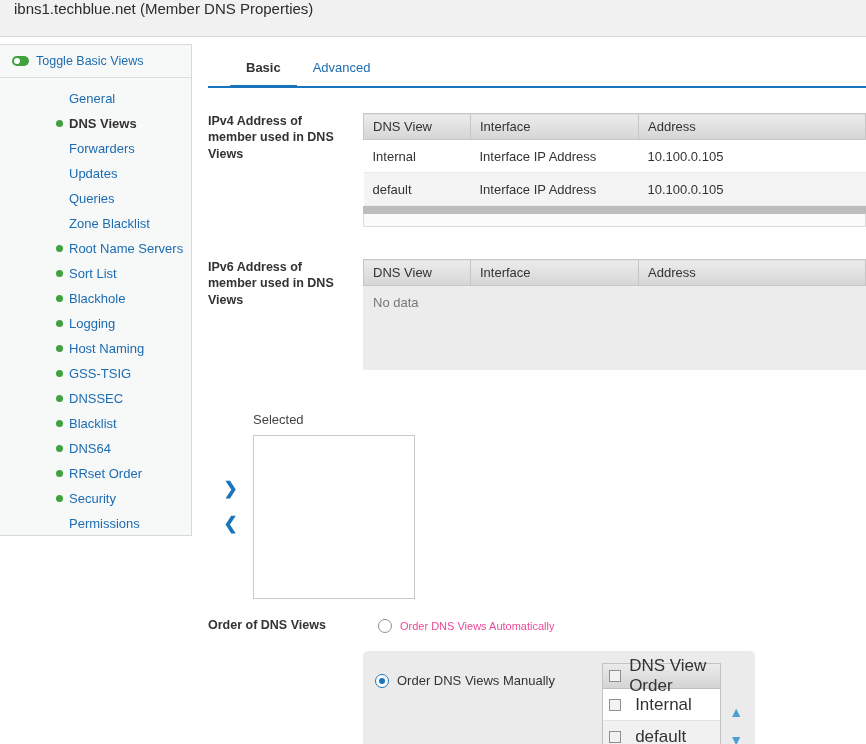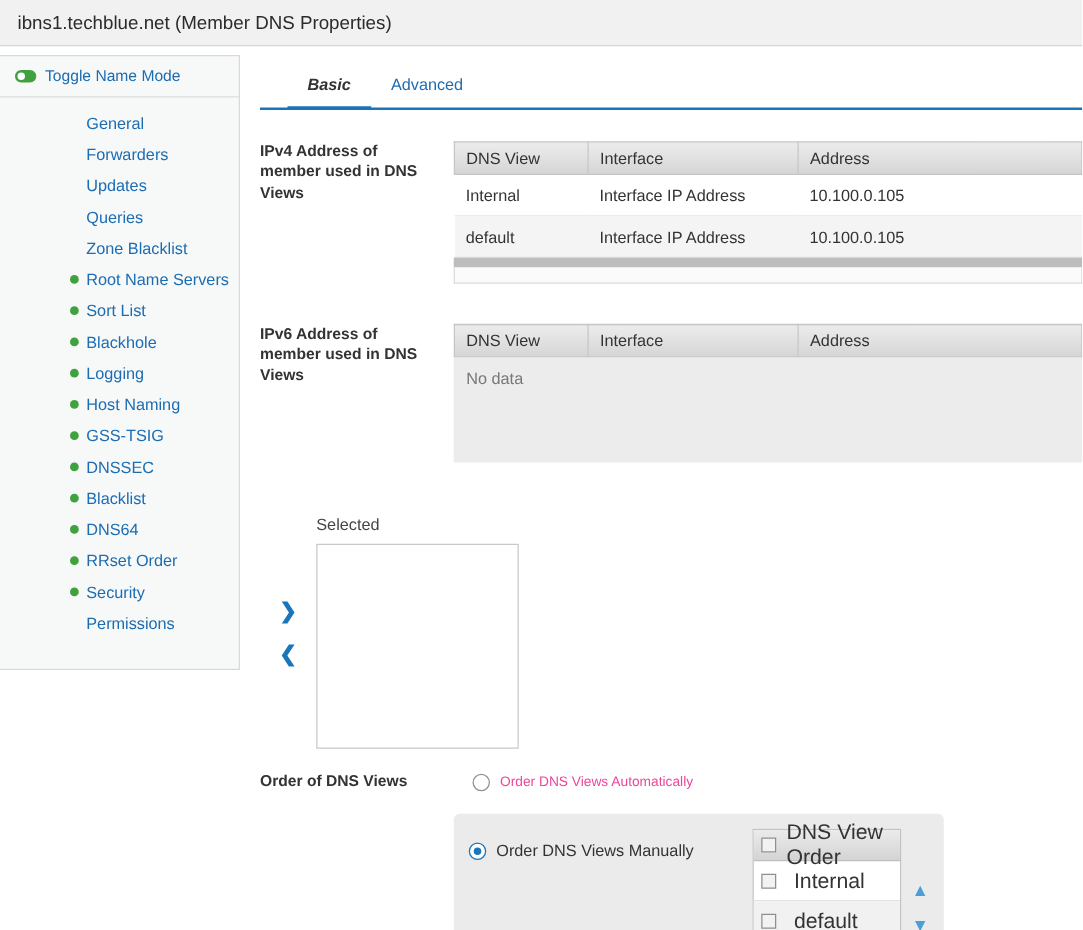--- a/index.html
+++ b/index.html
@@ -3,21 +3,21 @@
 <meta charset="utf-8">
 <style>
   * { margin:0; padding:0; box-sizing:border-box; }
   html, body { width:866px; height:744px; overflow:hidden; background:#fff;
                font-family:"Liberation Sans", sans-serif; }
   .app { position:relative; width:866px; height:744px; overflow:hidden; background:#fff; }
 
   
   .titlebar { position:absolute; left:0; top:0; width:866px; height:37px;
               background:#f1f1f1; border-bottom:1px solid #d6d6d6;
-              display:flex; align-items:center; padding-left:14px;
+              display:flex; padding-left:14px;
               font-size:15px; color:#2b2b2b; }
 
   
   .sidebar { position:absolute; left:0; top:44px; width:192px; height:492px;
              background:#f7f8f8; border:1px solid #d9d9d9; border-left:none; }
   .toggle-row { height:33px; display:flex; align-items:center; gap:7px;
                 padding-left:12px; border-bottom:1px solid #dcdcdc; cursor:pointer; }
   .toggle-pill { width:17px; height:10px; background:#3fa23f; border-radius:5px;
                  position:relative; flex:none; }
   .toggle-pill .knob { position:absolute; left:2px; top:2px; width:6px; height:6px;
@@ -30,21 +30,21 @@
          margin-right:6px; visibility:hidden; flex:none; }
   .dot.visible { visibility:visible; }
   .menu-item.selected .menu-label { color:#333; font-weight:bold; }
 
   
   .content { position:absolute; left:208px; top:44px; width:658px; height:700px; overflow:hidden; }
   .tabs { height:44px; display:flex; align-items:flex-end; padding-left:22px;
           border-bottom:2px solid #1a74bc; }
   .tab { padding:9px 16px 11px; font-size:13px; color:#1c6cb2; cursor:pointer; }
   .tab.active { color:#333; font-weight:bold; border-bottom:3px solid #1a74bc;
-                margin-bottom:-2px; padding-bottom:10px;font-style:italic; }
+                margin-bottom:-2px; padding-bottom:10px; }
 
   .section { display:flex; }
   .s1 { margin-top:25px; }
   .s2 { margin-top:32px; }
   .s3 { margin-top:42px; }
   .s4 { margin-top:18px; }
   .section-label { width:155px; padding-right:12px; font-weight:bold; font-size:12.5px;
                    color:#333; line-height:1.3; flex:none; }
   .section-body { flex:1; min-width:0; }
 
@@ -102,27 +102,31 @@
 
   <header class="titlebar">
     <span>ibns1.techblue.net (Member DNS Properties)</span>
   </header>
 
   <aside class="sidebar">
     <div class="toggle-row">
       <span class="toggle-pill">
           <span class="knob"></span>
         </span>
-      <span class="toggle-label">Toggle Name Mode</span>
+      <span class="toggle-label">Toggle Basic Views</span>
     </div>
     <nav class="menu">
 
     <div class="menu-item">
           <span class="dot"></span>
           <span class="menu-label">General</span>
+        </div>
+        <div class="menu-item selected">
+          <span class="dot visible"></span>
+          <span class="menu-label">DNS Views</span>
         </div>
         <div class="menu-item">
           <span class="dot"></span>
           <span class="menu-label">Forwarders</span>
         </div>
         <div class="menu-item">
           <span class="dot"></span>
           <span class="menu-label">Updates</span>
         </div>
         <div class="menu-item">

